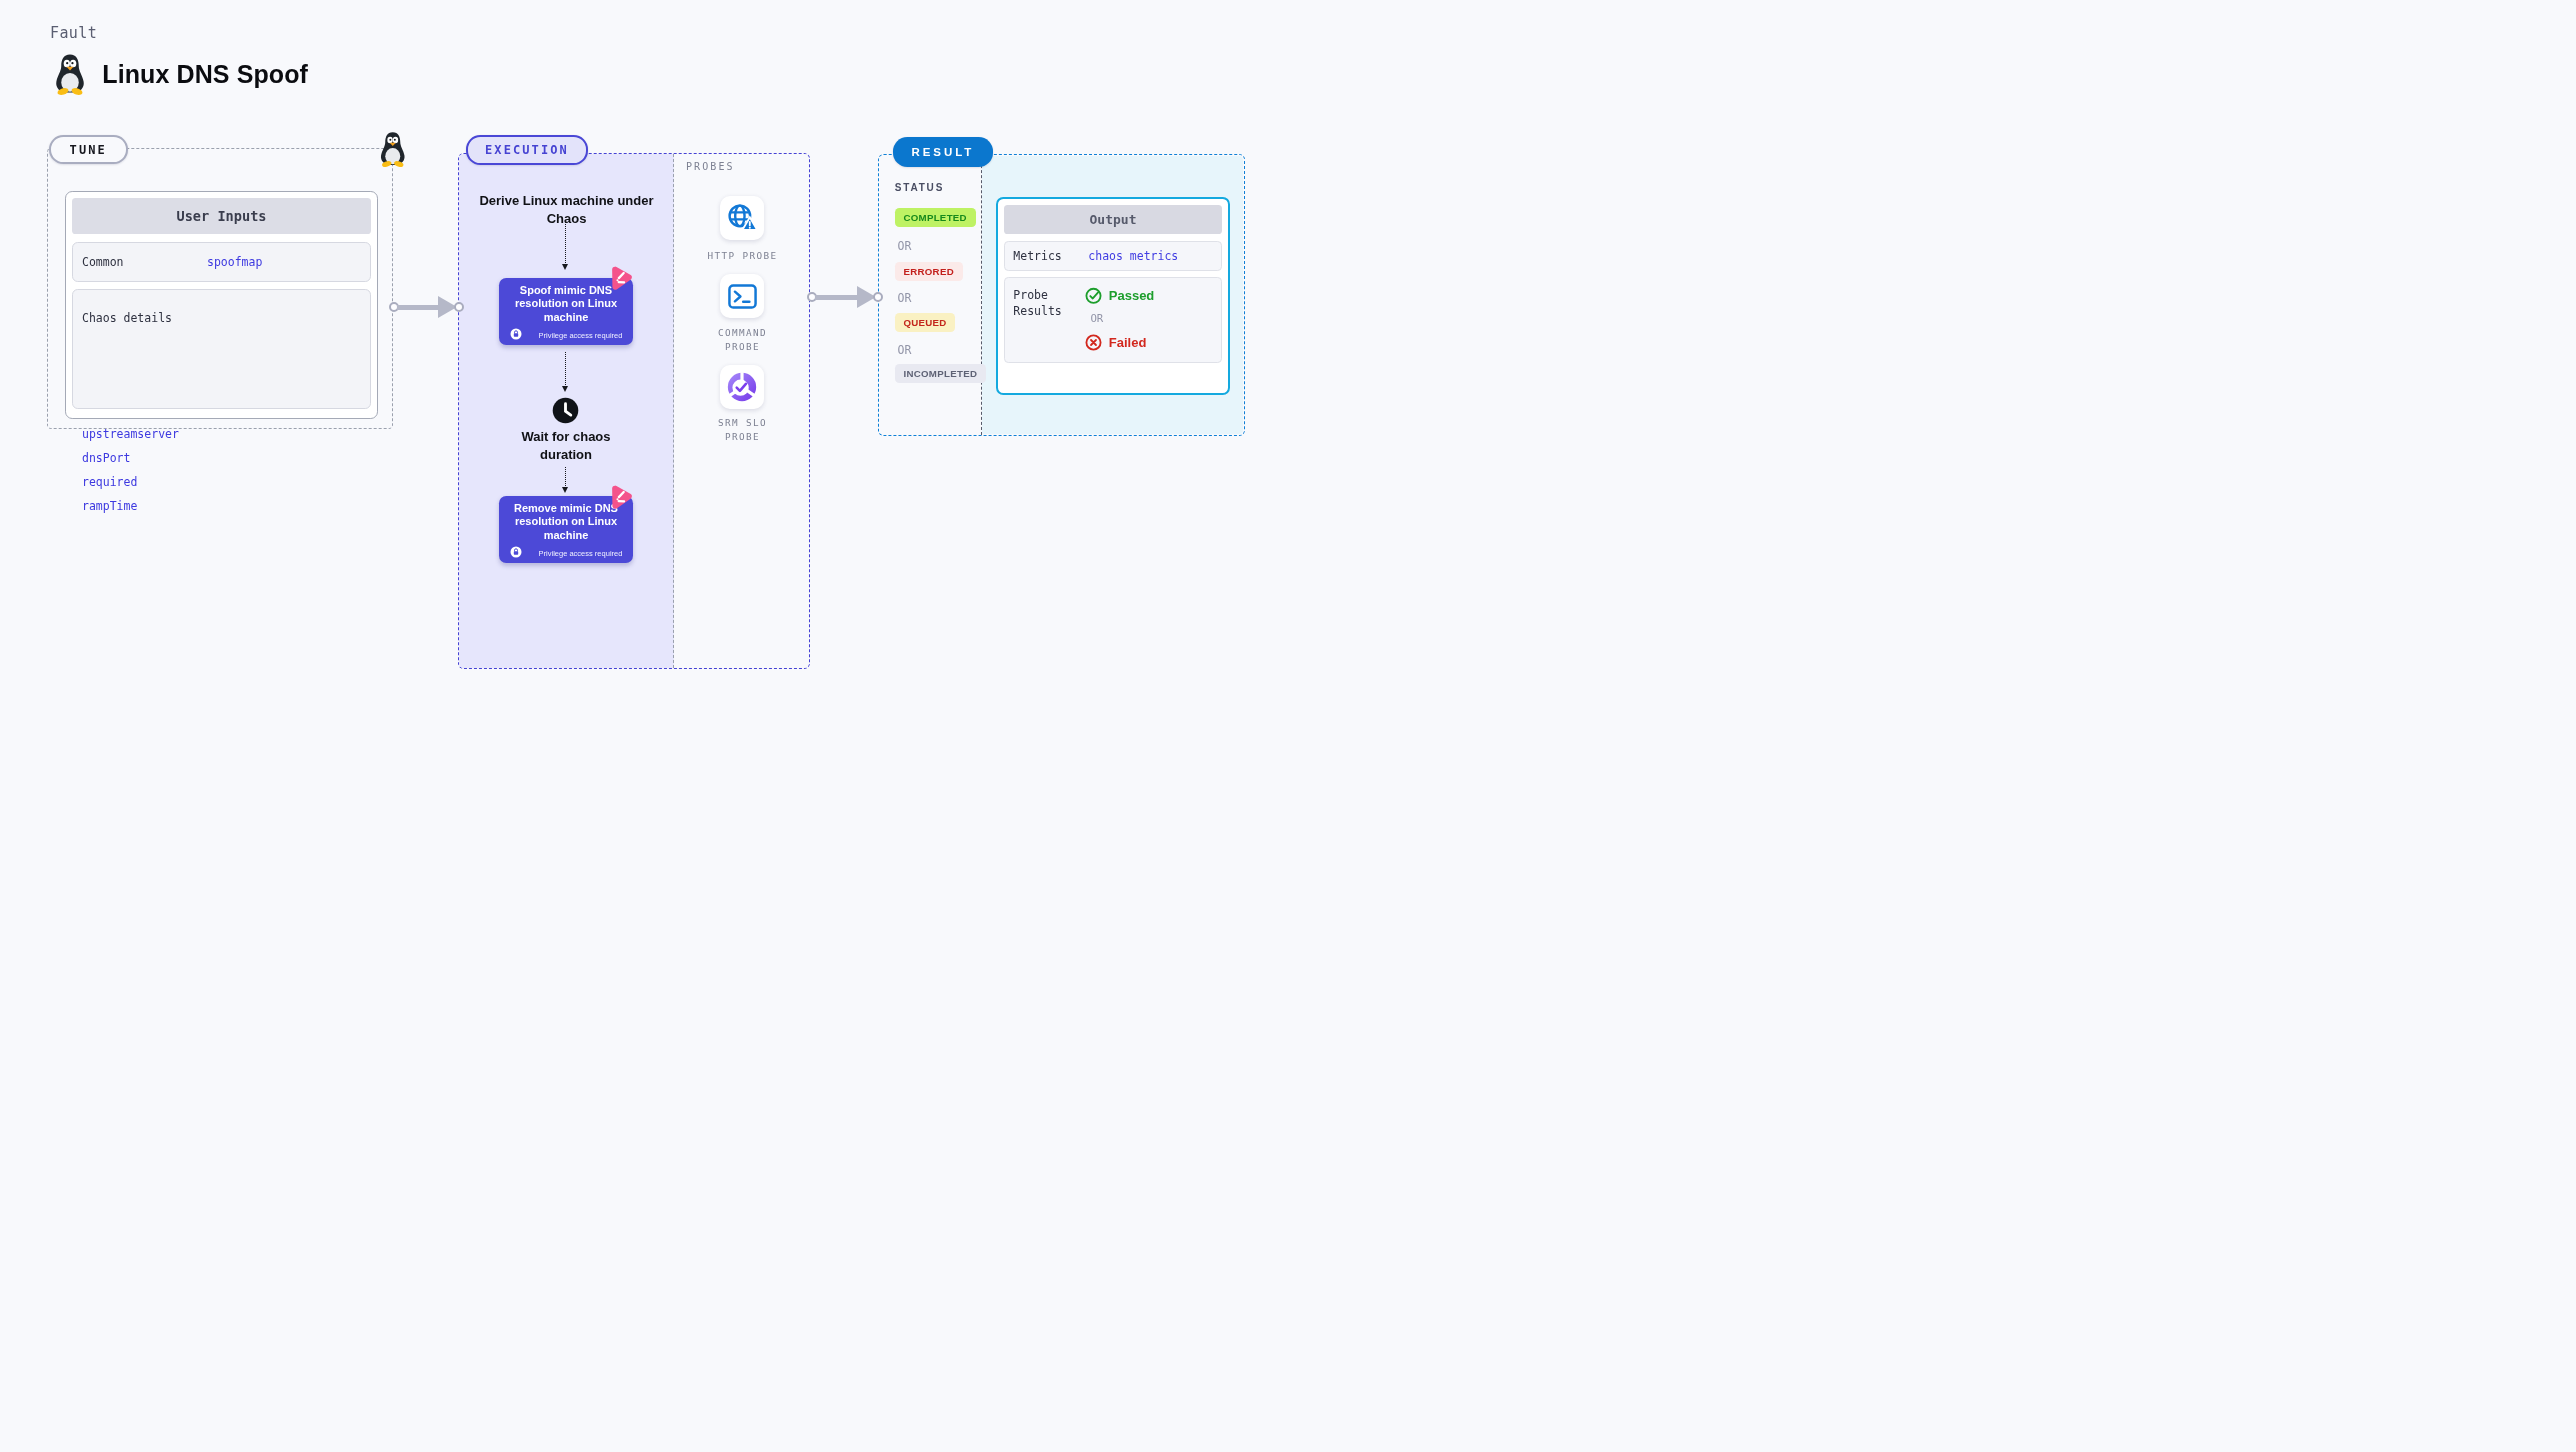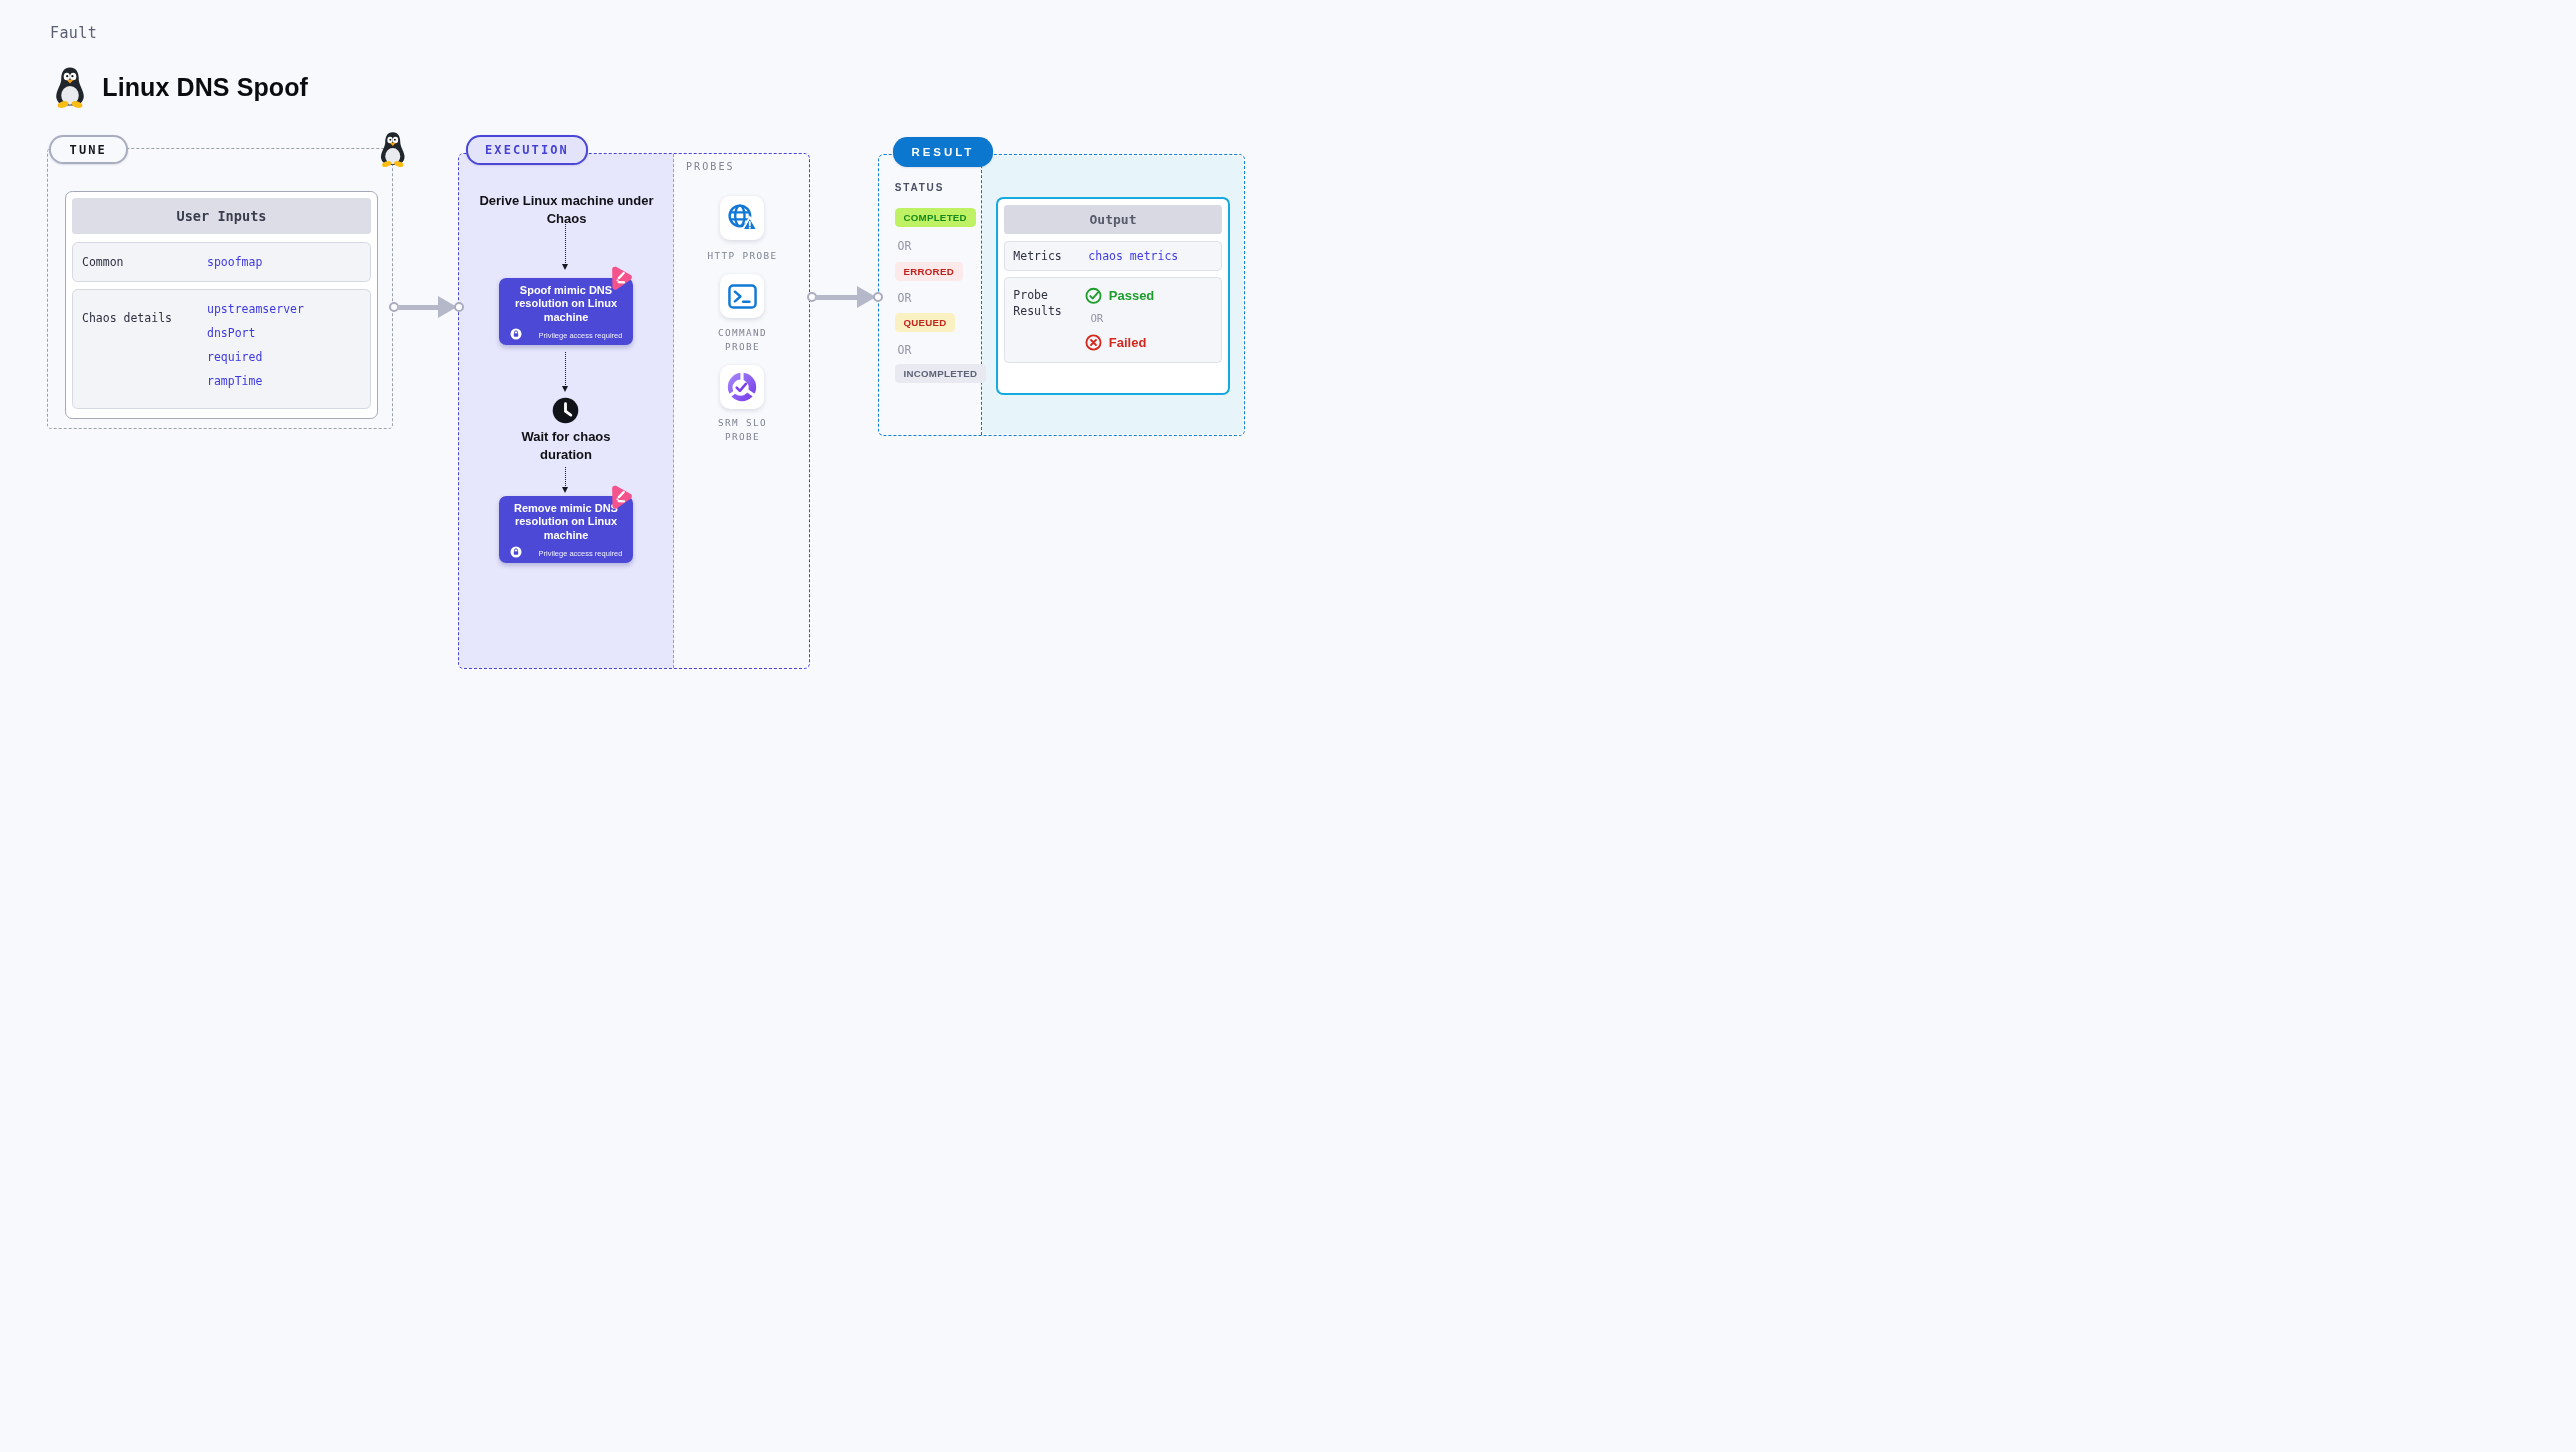--- a/index.html
+++ b/index.html
@@ -3,21 +3,21 @@
 <meta charset="utf-8">
 <style>
   * { margin:0; padding:0; box-sizing:border-box; }
   html,body { background:#f8f9fc; }
   body { font-family:"Liberation Sans", sans-serif; }
   #canvas { position:relative; width:1288px; height:726px; background:#f8f9fc; overflow:hidden; }
 
   
   .kicker { position:absolute; left:50px; top:24px; font-family:"DejaVu Sans Mono",monospace;
             font-size:15px; color:#5a5e71; letter-spacing:0.4px; }
-  .title-row { position:absolute; left:52px; top:53px; display:flex; align-items:center; gap:14.3px;margin-top:13px; }
+  .title-row { position:absolute; left:52px; top:53px; display:flex; align-items:center; gap:14.3px; }
   .title-row h1 { font-size:25px; font-weight:bold; color:#0b0c10; letter-spacing:0.1px; }
 
   
   .pill { position:absolute; height:29px; display:flex; align-items:center; justify-content:center;
           border-radius:14.3px; font-weight:bold; z-index:6; box-shadow:0 0.7px 2.1px rgba(40,40,80,.15); }
   .pill-tune { left:49px; top:135px; padding:0 18.6px; background:#f8f9fc; border:2.1px solid #a9adc0;
                color:#17181f; font-family:"DejaVu Sans Mono",monospace; font-size:12px; letter-spacing:2.1px; }
   .pill-exec { left:458px; top:135px; padding:0 17px; height:30px; background:#e3e3fa; border:2.1px solid #4a47d6;
                color:#4643d2; font-family:"DejaVu Sans Mono",monospace; font-size:12px; letter-spacing:2.1px;margin-left:8px; }
   .pill-result { left:893px; top:137px; padding:0 18.6px; height:30px; background:#0b77ce; border:none;
@@ -29,21 +29,21 @@
   .ui-card { position:absolute; left:65px; top:191px; width:313px; height:228px; background:#ffffff;
              border:1.8px solid #a4a9b6; border-radius:7.2px; padding:6.4px; }
   .ui-head { height:36px; background:#dcdde6; border-radius:3.6px; display:flex; align-items:center;
              justify-content:center; font-family:"DejaVu Sans Mono",monospace; font-weight:bold;
              font-size:13.6px; color:#3a3d4d; }
   .ui-row { margin-top:7.2px; background:#f3f4f8; border:1.1px solid #d6d8e1; border-radius:5.7px;
             display:flex; padding-left:8.6px; }
   .ui-row .lbl { flex:0 0 125px; font-family:"DejaVu Sans Mono",monospace; font-size:11.5px; color:#2e3140; }
   .ui-row .val { font-family:"DejaVu Sans Mono",monospace; font-size:11.5px; color:#3d39e0; }
   .row-common { height:40px; align-items:center; }
-  .row-chaos { height:120px; }
+  .row-chaos { height:120px;flex-direction:column; }
   .row-chaos .lbl { padding-top:21.5px; }
   .row-chaos .vals { padding-top:7.2px; }
   .row-chaos .vals .val { display:block; height:24px; line-height:24px; }
 
   
   .harrow { position:absolute; display:flex; align-items:center; z-index:5; }
   .harrow .dot { width:10px; height:10px; border:2.1px solid #a9acbe; border-radius:50%; background:#fdfdff; flex:0 0 10px; }
   .harrow .shaft { height:5px; background:#b5b8c8; flex:1; margin:0 -2.1px; }
   .harrow .head { width:0; height:0; border-left:19.3px solid #b5b8c8; border-top:11.5px solid transparent;
                   border-bottom:11.5px solid transparent; margin-right:-2.9px; }

